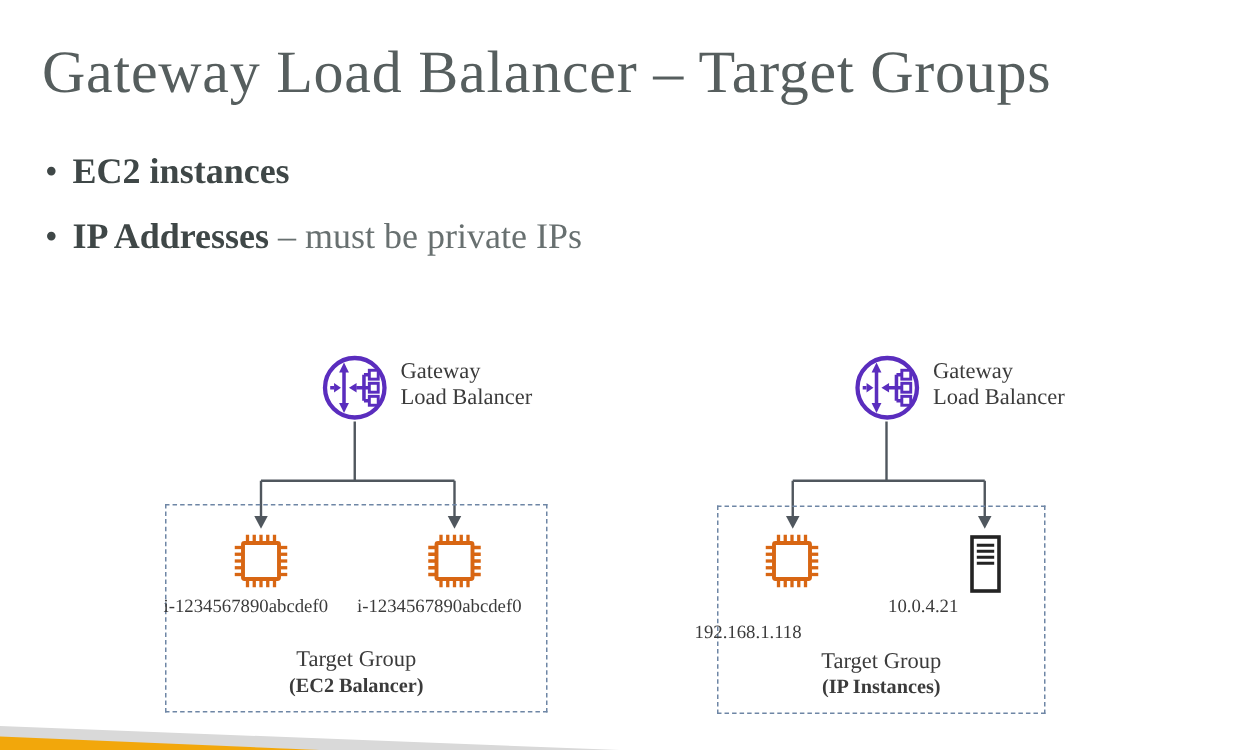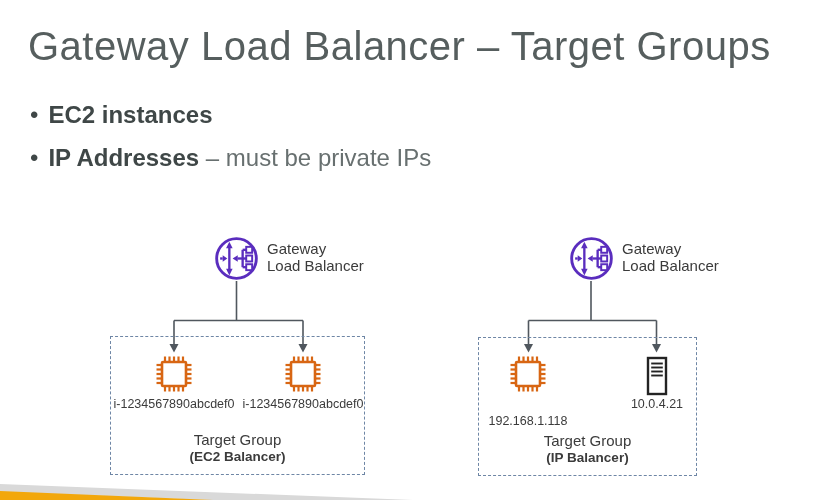--- a/index.html
+++ b/index.html
@@ -15,21 +15,21 @@
     --wedge_gray:#D9D9D9;
     --wedge_orange:#F2A70B;
   }
   *{margin:0;padding:0;box-sizing:border-box;}
   html,body{background:#fff;}
   .slide{
     position:relative;
     width:822px;height:500px;
     background:#ffffff;
     overflow:hidden;
-    font-family:Liberation Sans, sans-serif;
+    font-family:Liberation Serif, serif;
     padding-left:26px;
   }
   .title{
     position:absolute;left:28px;top:24px;
     font-size:40px;font-weight:300;letter-spacing:.5px;
     color:var(--title-gray);
     white-space:nowrap;
   }
   .bullets{
     position:absolute;left:30px;top:102px;
@@ -58,21 +58,21 @@
     border:1.5px dashed var(--dash_blue);
   }
   .tg-caption{
     position:absolute;left:0;right:0;bottom:9px;
     text-align:center;color:var(--diagram-text);margin-top:12px;
   }
   .tg-caption .t{font-size:15px;line-height:18px;}
   .tg-caption .s{font-size:13.5px;line-height:16px;font-weight:bold;}
   .target-icon{position:absolute;}
   .target-label{
-    position:absolute;width:130px;text-align:center;
+    position:absolute;width:130px;
     font-size:12.5px;color:var(--diagram-text);white-space:nowrap;
   }
   .wedges{position:absolute;left:0;bottom:0;}
 </style>
 </head>
 <body>
 
 <div class="slide">
 
   <div class="title">Gateway Load Balancer – Target Groups</div>
@@ -206,21 +206,21 @@
     </g>
   </svg>
   <div class="glb-label" style="left:622px;top:240px;">
     <div>Gateway</div>
     <div>Load Balancer</div>
   </div>
 
   <div class="tg-box" style="left:478px;top:337px;width:219px;height:139px;">
     <div class="tg-caption">
       <div class="t">Target Group</div>
-      <div class="s">(IP Balancer)</div>
+      <div class="s">(IP Instances)</div>
     </div>
   </div>
 
   <svg class="target-icon" style="left:508px;top:354px;width:40px;height:40px;" viewBox="0 0 40 40">
     <g stroke="var(--chip_orange)" stroke-width="2.2">
       <line x1="11" y1="2.5" x2="11" y2="7"></line>
         <line x1="15.5" y1="2.5" x2="15.5" y2="7"></line>
         <line x1="20" y1="2.5" x2="20" y2="7"></line>
         <line x1="24.5" y1="2.5" x2="24.5" y2="7"></line>
         <line x1="29" y1="2.5" x2="29" y2="7"></line>

